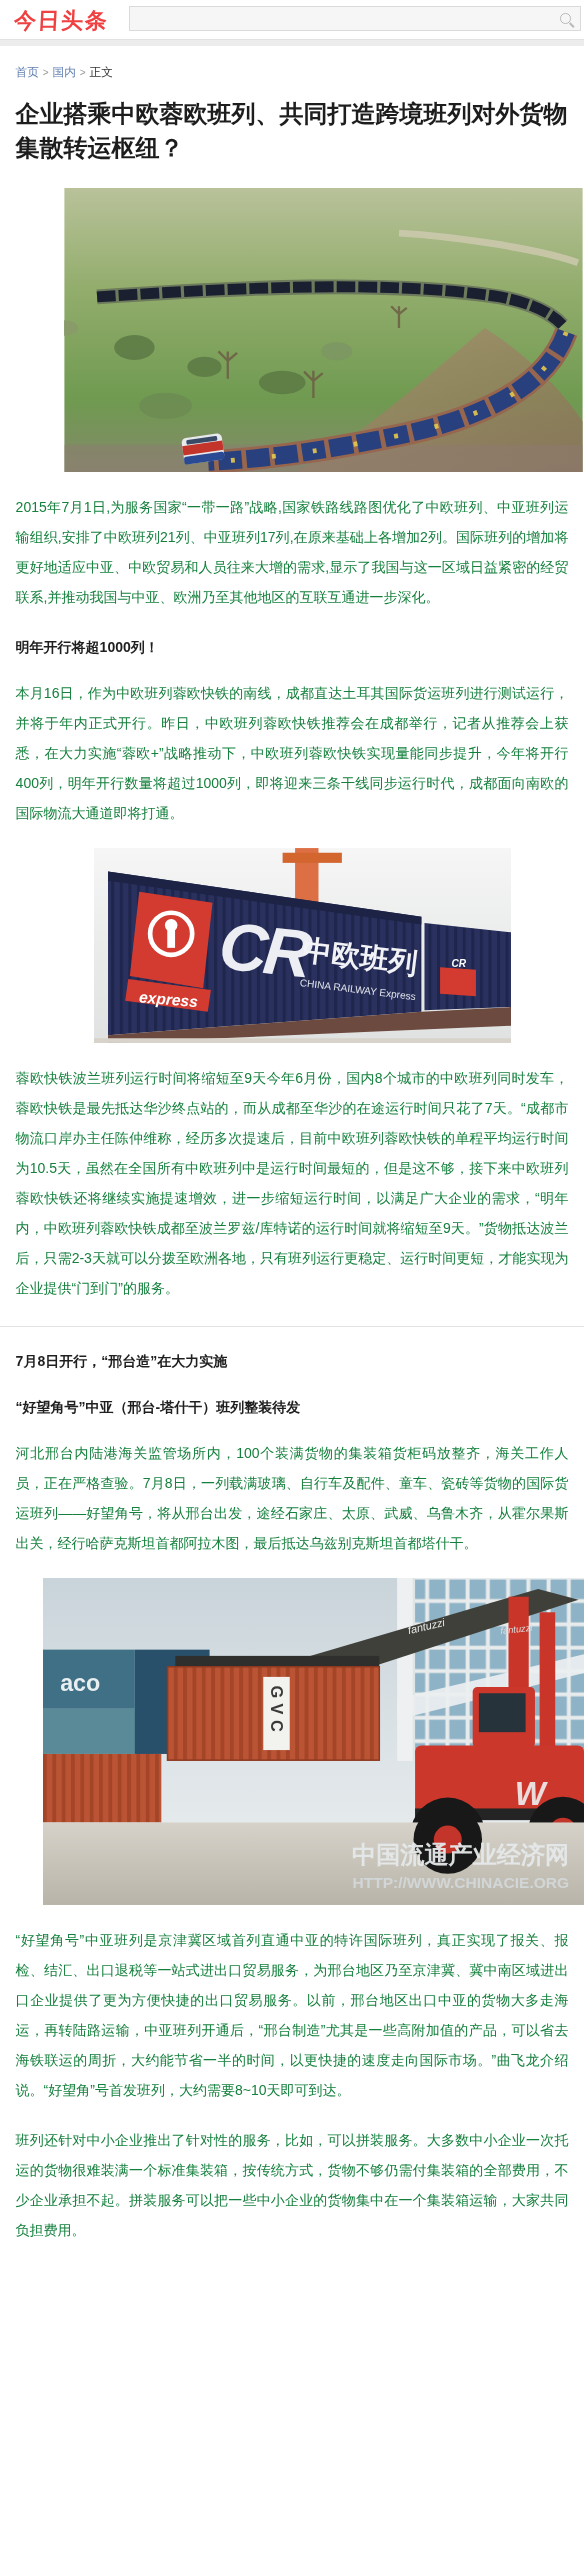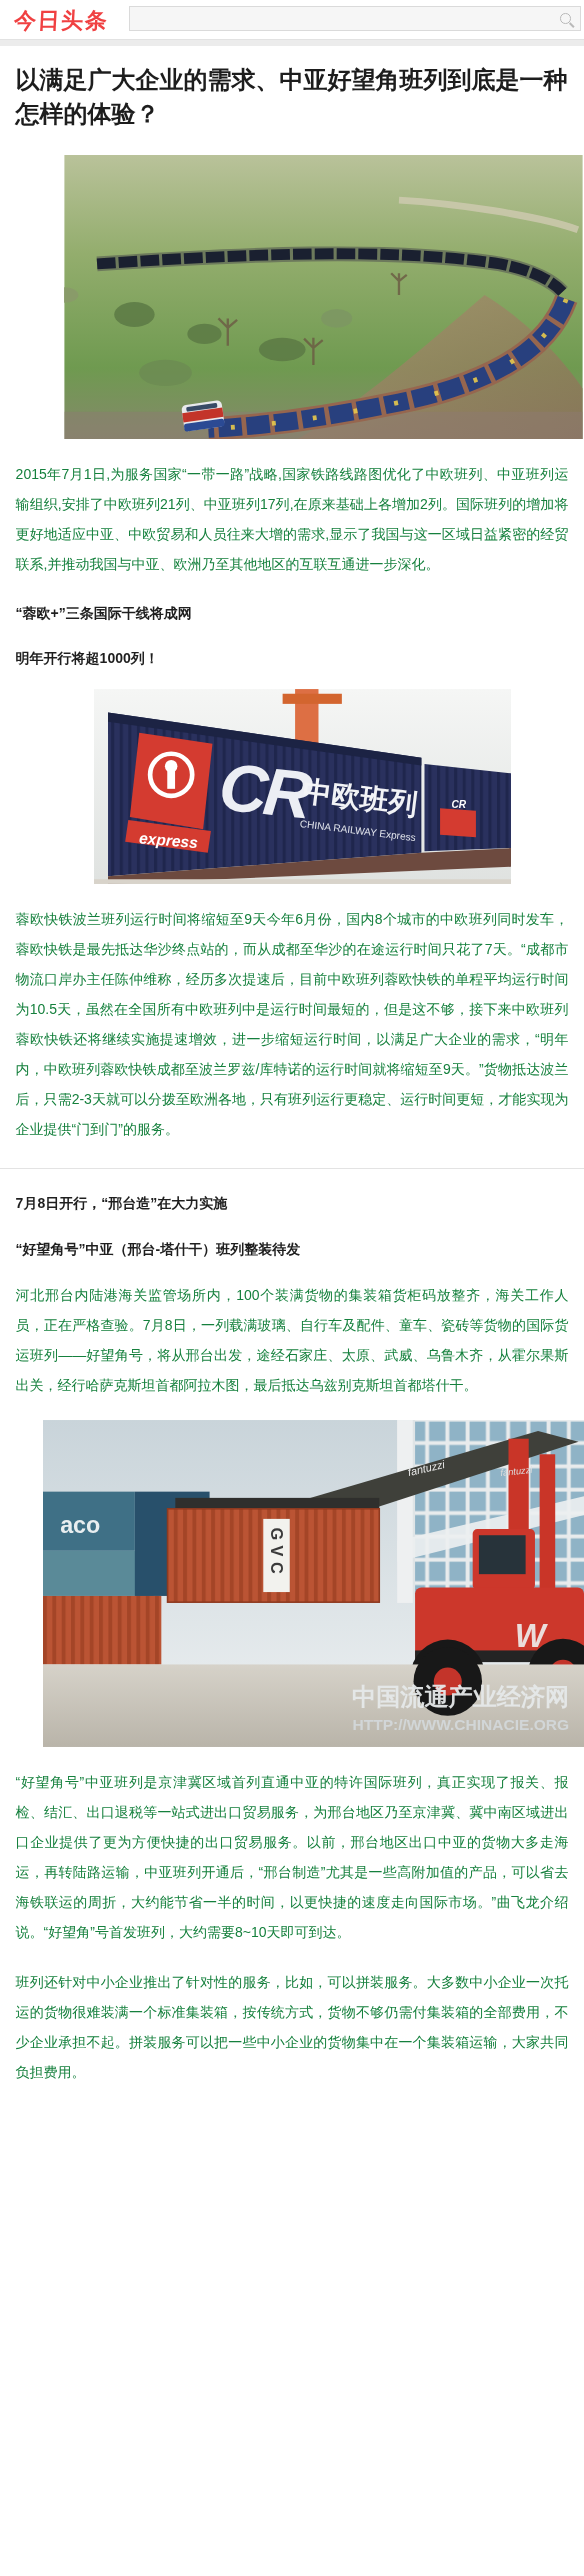--- a/index.html
+++ b/index.html
@@ -63,22 +63,25 @@
   <div class="logo">今日头条</div>
   <div class="searchbox">
     <input type="text" placeholder="" style="">
     <span class="mag"></span>
   </div>
 </div>
 <div class="gray-band"></div>
 
 <div class="content">
 
-
-  <h1 class="title">以满足广大企业的需求、中亚好望角班列到底是一种怎样的体验？</h1>
+  <div class="breadcrumb">
+    <a>首页</a><span class="sep">&gt;</span><a>国内</a><span class="sep">&gt;</span><span class="current">正文</span>
+  </div>
+
+  <h1 class="title">企业搭乘中欧蓉欧班列、共同打造跨境班列对外货物集散转运枢纽？</h1>
 
   <figure class="img-train">
     <svg width="519" height="284" viewBox="0 0 666 365" xmlns="http://www.w3.org/2000/svg">
       <defs>
         <linearGradient id="field" x1="0" y1="0" x2="0" y2="1">
           <stop offset="0" stop-color="#b9c29a"></stop>
           <stop offset="0.35" stop-color="#93ad6d"></stop>
           <stop offset="0.75" stop-color="#6f9a50"></stop>
           <stop offset="1" stop-color="#85886b"></stop>
         </linearGradient>
@@ -117,23 +120,23 @@
       <g stroke="#6b5a43" stroke-width="3" opacity="0.8">
         <path d="M210,245 L210,210 M210,222 L198,210 M210,222 L222,212" fill="none"></path>
         <path d="M320,270 L320,235 M320,248 L308,236 M320,248 L332,238" fill="none"></path>
         <path d="M430,180 L430,152 M430,162 L420,152 M430,162 L440,154" fill="none"></path>
       </g>
     </svg>
   </figure>
 
   <p class="body-text">2015年7月1日,为服务国家“一带一路”战略,国家铁路线路图优化了中欧班列、中亚班列运输组织,安排了中欧班列21列、中亚班列17列,在原来基础上各增加2列。国际班列的增加将更好地适应中亚、中欧贸易和人员往来大增的需求,显示了我国与这一区域日益紧密的经贸联系,并推动我国与中亚、欧洲乃至其他地区的互联互通进一步深化。</p>
 
-  <div class="subhead">“蓉欧+”三条国际干线将成网</div>
   <div class="subhead">明年开行将超1000列！</div>
 
+  <p class="body-text">本月16日，作为中欧班列蓉欧快铁的南线，成都直达土耳其国际货运班列进行测试运行，并将于年内正式开行。昨日，中欧班列蓉欧快铁推荐会在成都举行，记者从推荐会上获悉，在大力实施“蓉欧+”战略推动下，中欧班列蓉欧快铁实现量能同步提升，今年将开行400列，明年开行数量将超过1000列，即将迎来三条干线同步运行时代，成都面向南欧的国际物流大通道即将打通。</p>
 
   <figure class="img-cr">
     <svg width="417" height="195" viewBox="0 0 535 250" xmlns="http://www.w3.org/2000/svg">
       <defs>
         <linearGradient id="crsky" x1="0" y1="0" x2="0" y2="1">
           <stop offset="0" stop-color="#f5f6f5"></stop>
           <stop offset="1" stop-color="#dfe2e0"></stop>
         </linearGradient>
         <pattern id="corrB" width="11" height="12" patternUnits="userSpaceOnUse">
           <rect width="11" height="12" fill="#2a315e"></rect>

